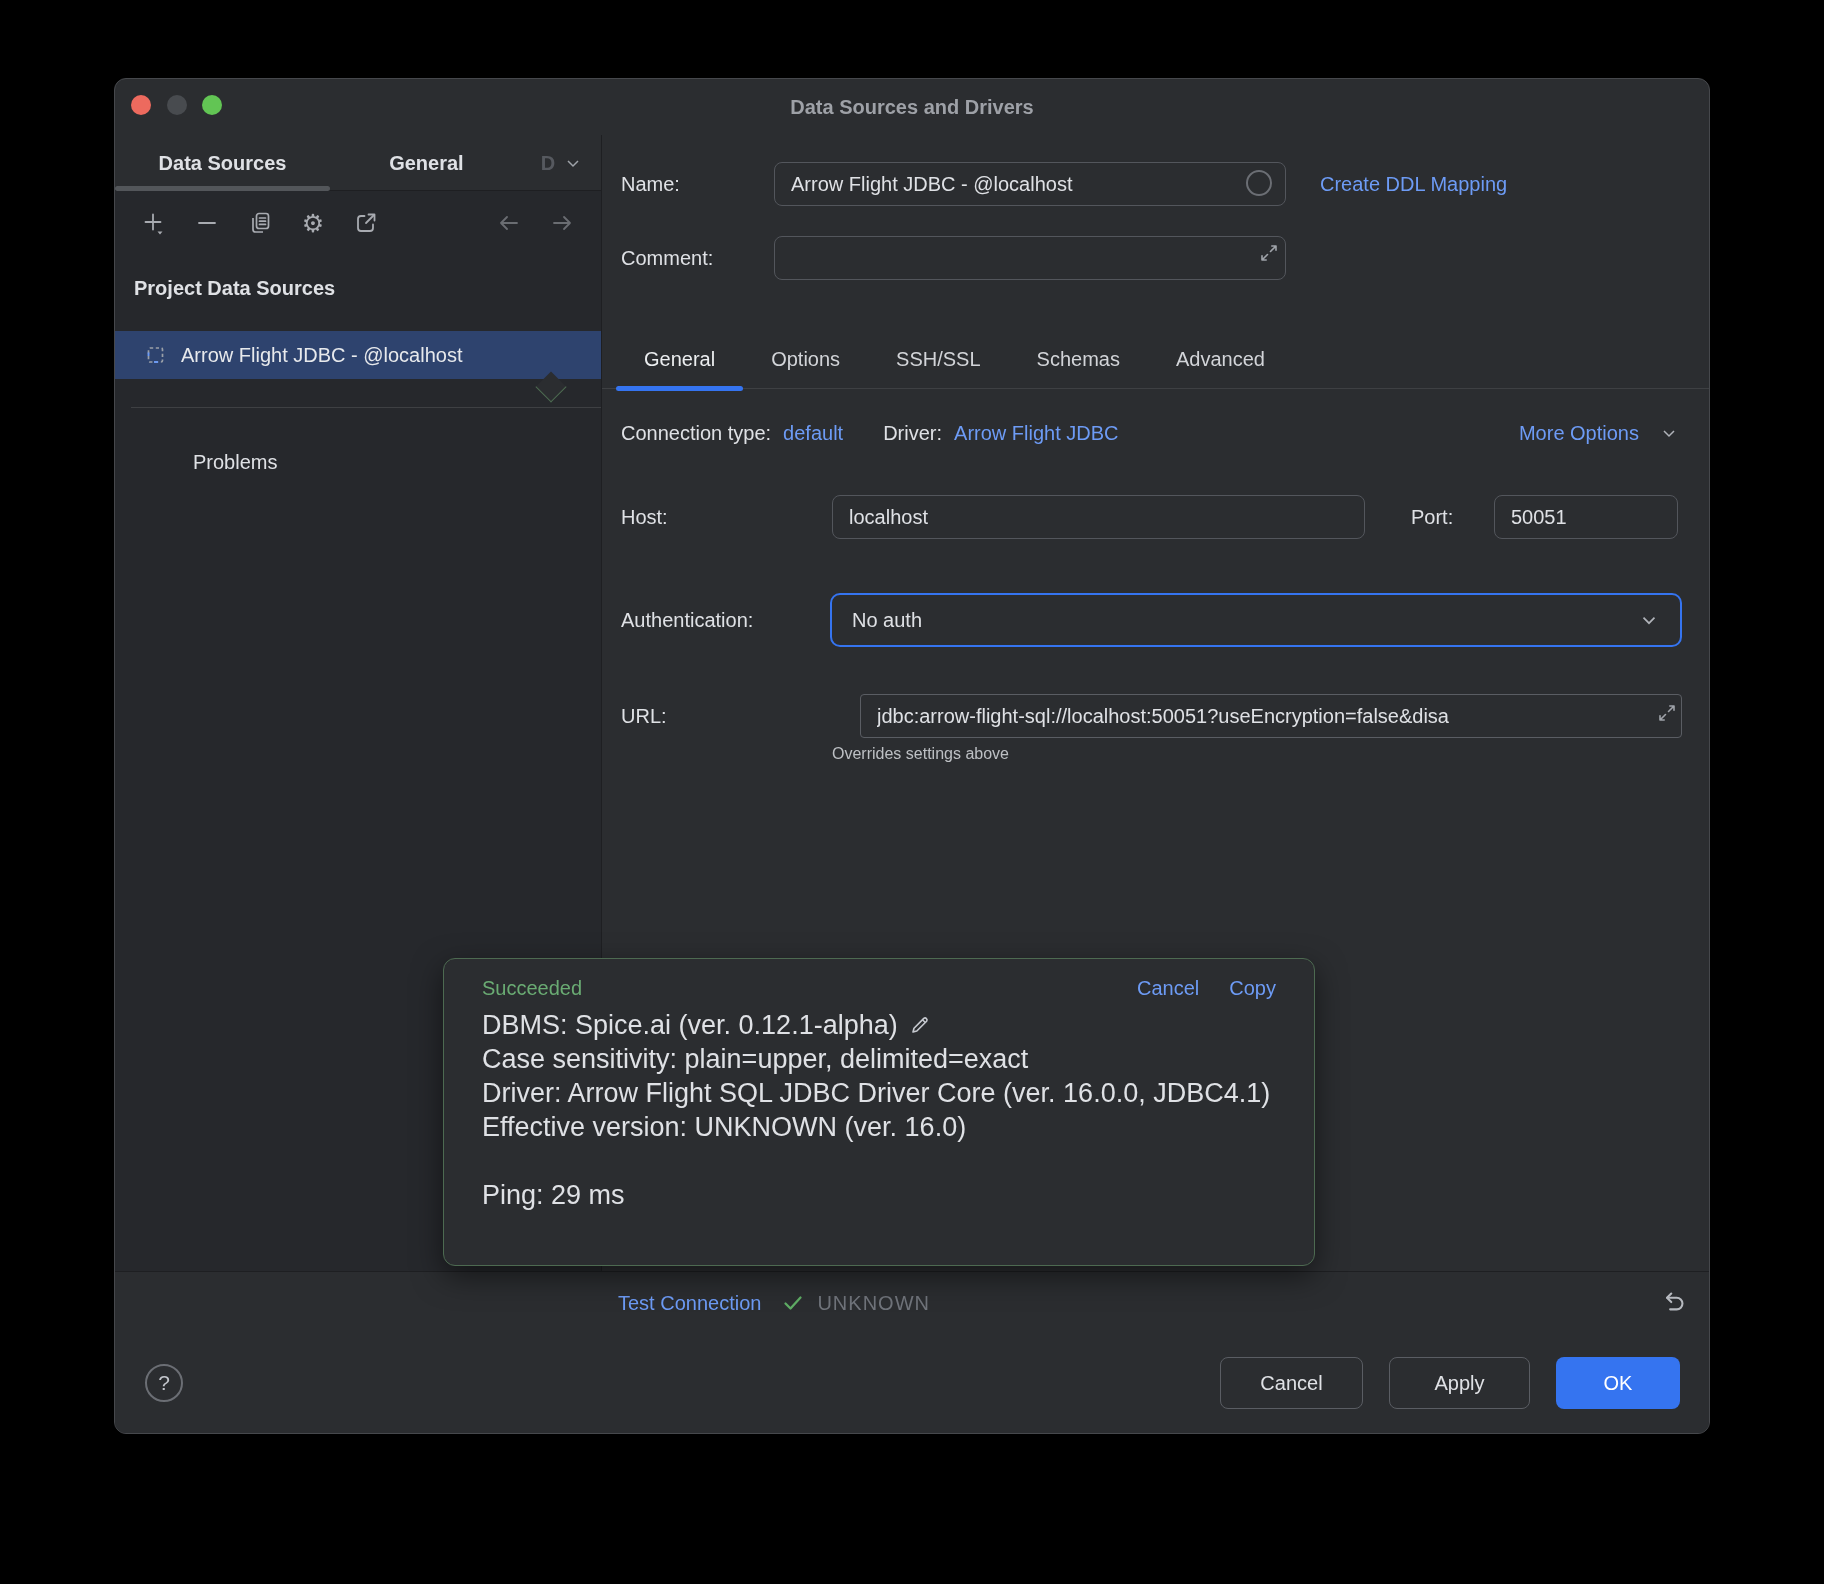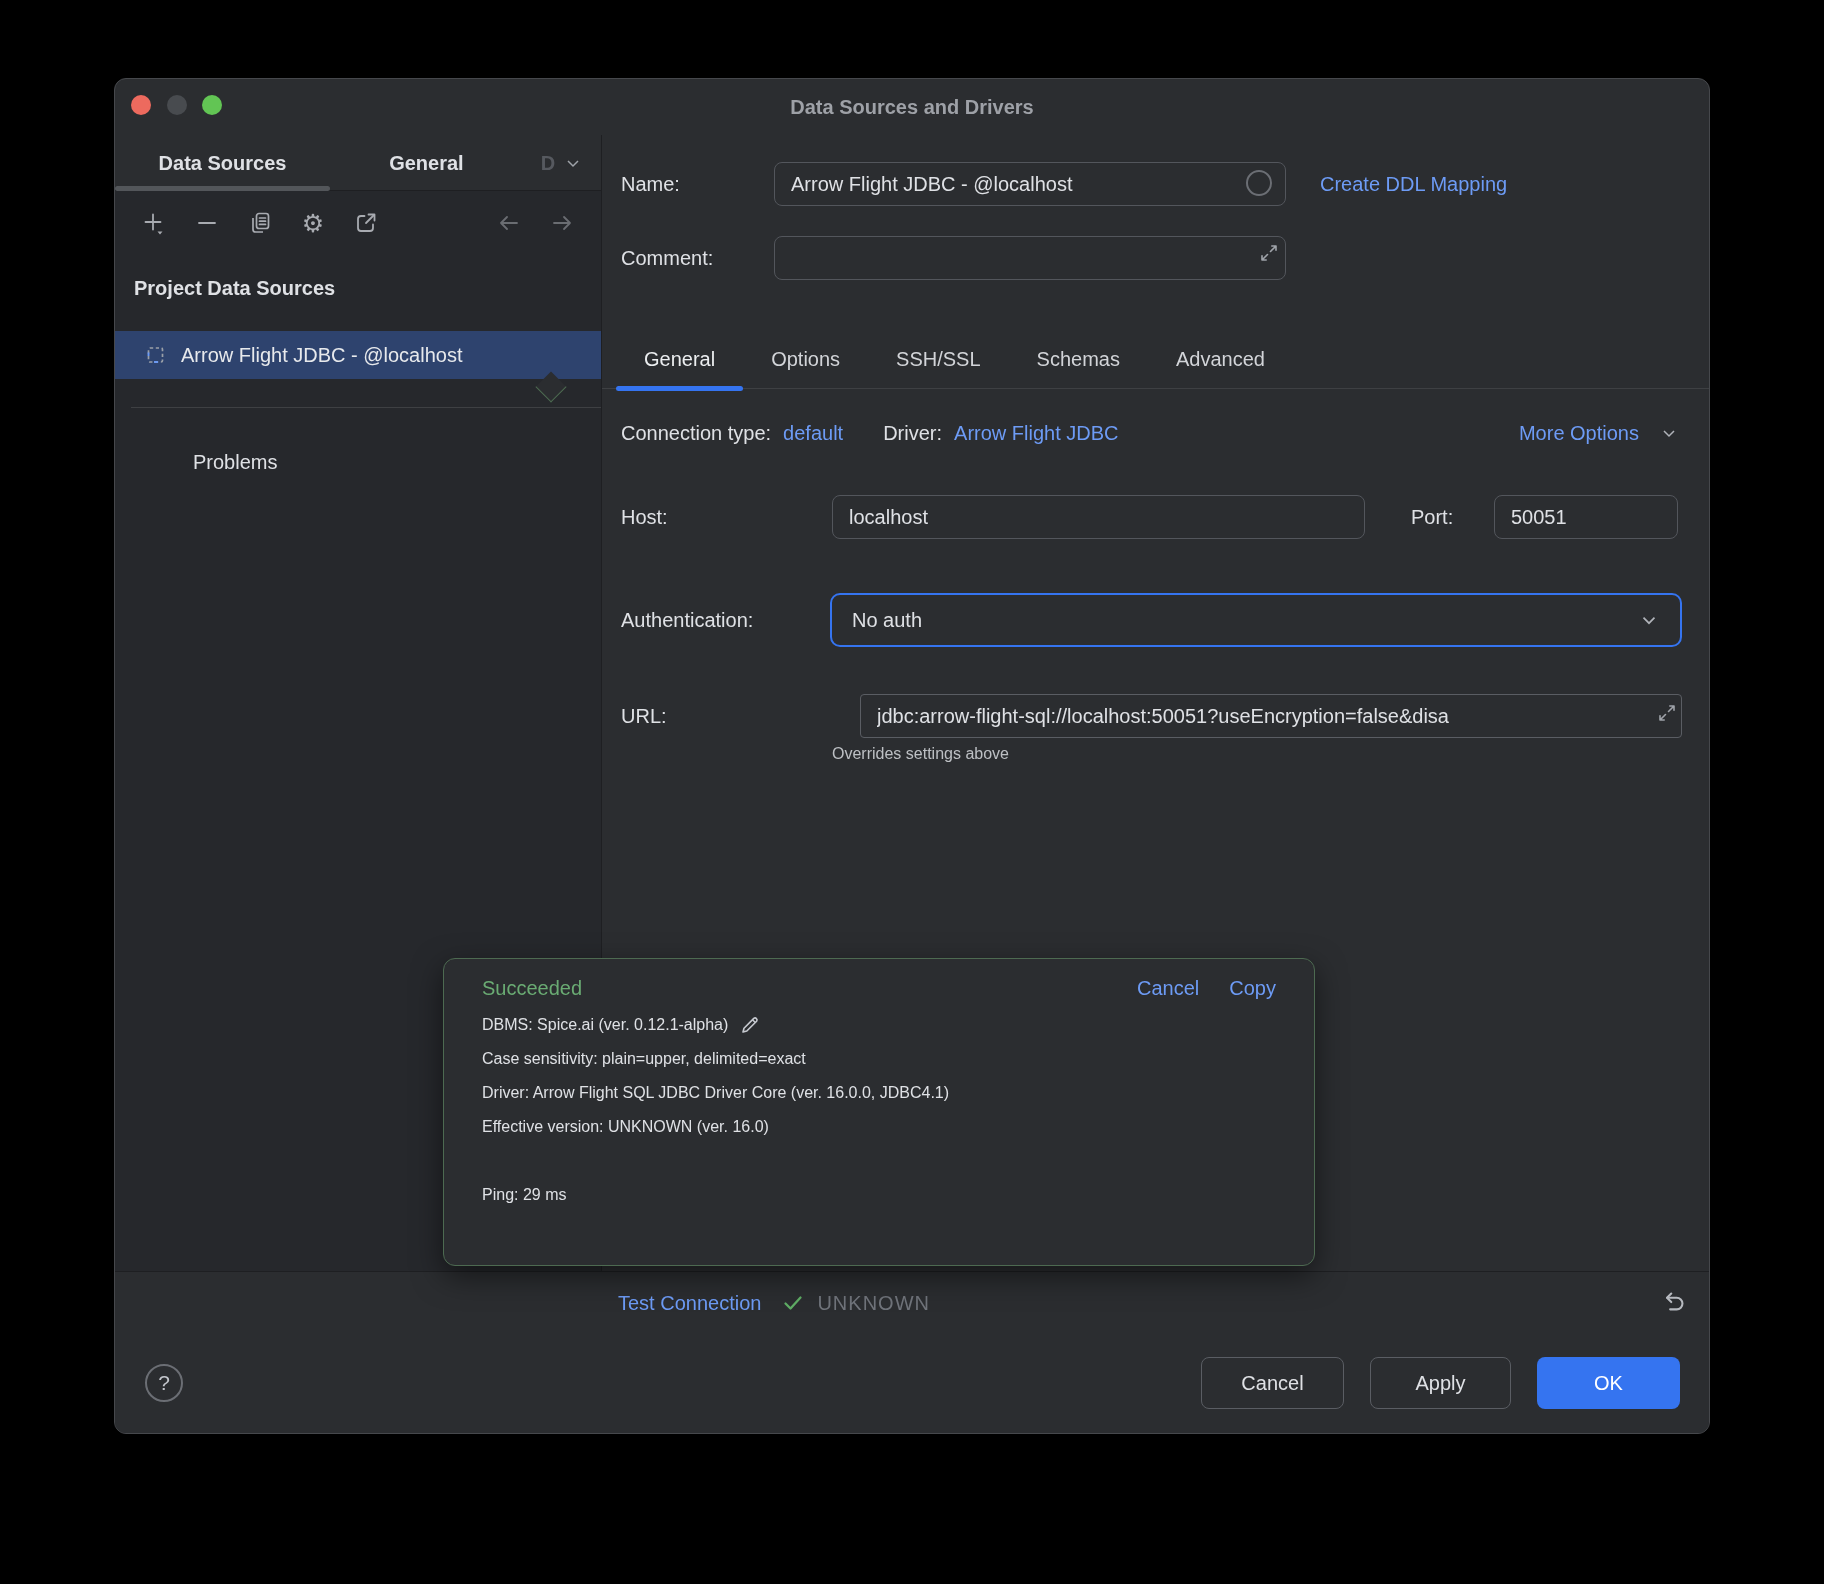--- a/index.html
+++ b/index.html
@@ -74,40 +74,40 @@
   .url-hint { position:absolute; left:230px; top:610px; color:#bdc0c4; font-size:16px; }
 
   
   .popup { position:absolute; left:328px; top:879px; width:872px; height:308px; background:#2b2d30;
            border:1px solid #4d6a51; border-radius:12px; box-shadow:0 10px 30px rgba(0,0,0,.5); z-index:5; }
   .popup-tail { position:absolute; left:425px; top:297px; width:22px; height:22px; background:#2b2d30;
                 border-right:1px solid #4d6a51; border-bottom:1px solid #4d6a51; transform:rotate(45deg); z-index:6; }
   .popup-head { display:flex; align-items:center; padding:25px 38px 0 38px; height:34px; }
   .popup-status { color:#6aab73; font-size:20px; }
   .popup-actions { margin-left:auto; display:flex; gap:30px; }
-  .popup-body { padding:15px 38px 0 38px; color:#dfe1e5; font-size:16px; }
+  .popup-body { padding:15px 38px 0 38px; color:#dfe1e5; font-size:27px; }
   .popup-line { height:34px; line-height:34px; display:flex; align-items:center; gap:10px; }
 
   
   .testbar { position:absolute; left:0; right:0; top:1192px; height:64px; background:#2b2d30;
              border-top:1px solid #1e1f22; border-bottom:1px solid #1e1f22; display:flex; align-items:center; padding:0 14px 0 503px; }
   .test-link { color:#6d9bf5; font-size:20px; }
   .test-check { margin-left:20px; }
   .test-status { margin-left:12px; color:#70747b; font-size:20px; letter-spacing:1px;text-align:center; }
   .undo-btn { margin-left:auto; width:44px; height:44px; display:flex; align-items:center; justify-content:center; }
 
   
   .footer { position:absolute; left:0; right:0; bottom:0; height:100px; background:#2b2d30; display:flex; align-items:center; padding:0 29px 0 30px; }
   .help-circle { width:38px; height:38px; border:2px solid #6b6e74; border-radius:50%; color:#c2c5cb; font-size:21px;
                  display:flex; align-items:center; justify-content:center; }
   .btns { margin-left:auto; display:flex; gap:26px; }
   .btn { height:52px; border-radius:8px; font-size:20px; display:flex; align-items:center; justify-content:center; color:#dfe1e5;
          border:1px solid #5a5d63; background:transparent; font-family:"Liberation Sans", sans-serif; }
   .btn.cancel { width:143px; } .btn.apply { width:141px; }
-  .btn.ok { width:143px; background:#3574f0; border:none; color:#fff; }
+  .btn.ok { width:124px; background:#3574f0; border:none; color:#fff; }
 
   svg { display:block; }
 </style>
 </head>
 <body>
 
 <div class="canvas">
   <div class="dialog">
 
     <div class="titlebar">

